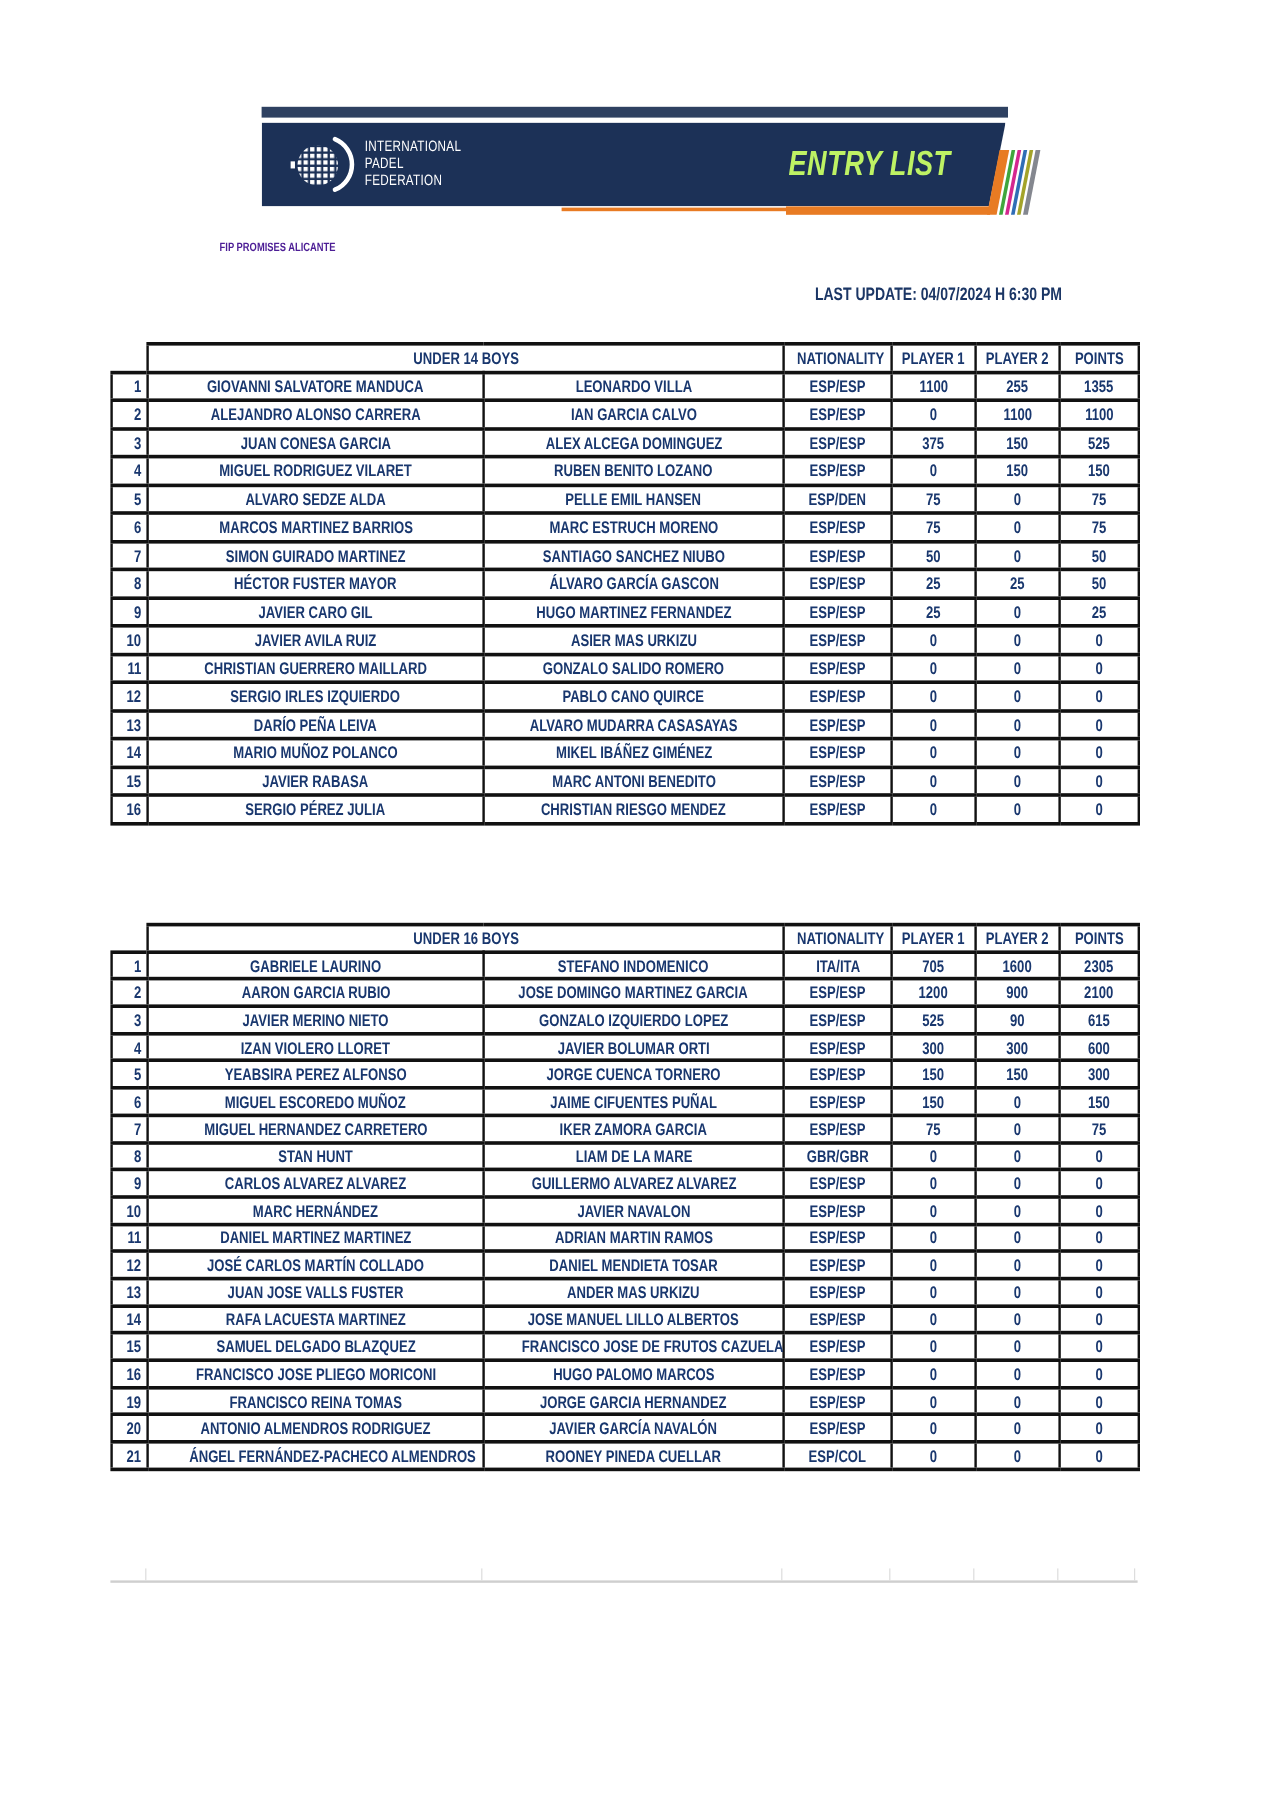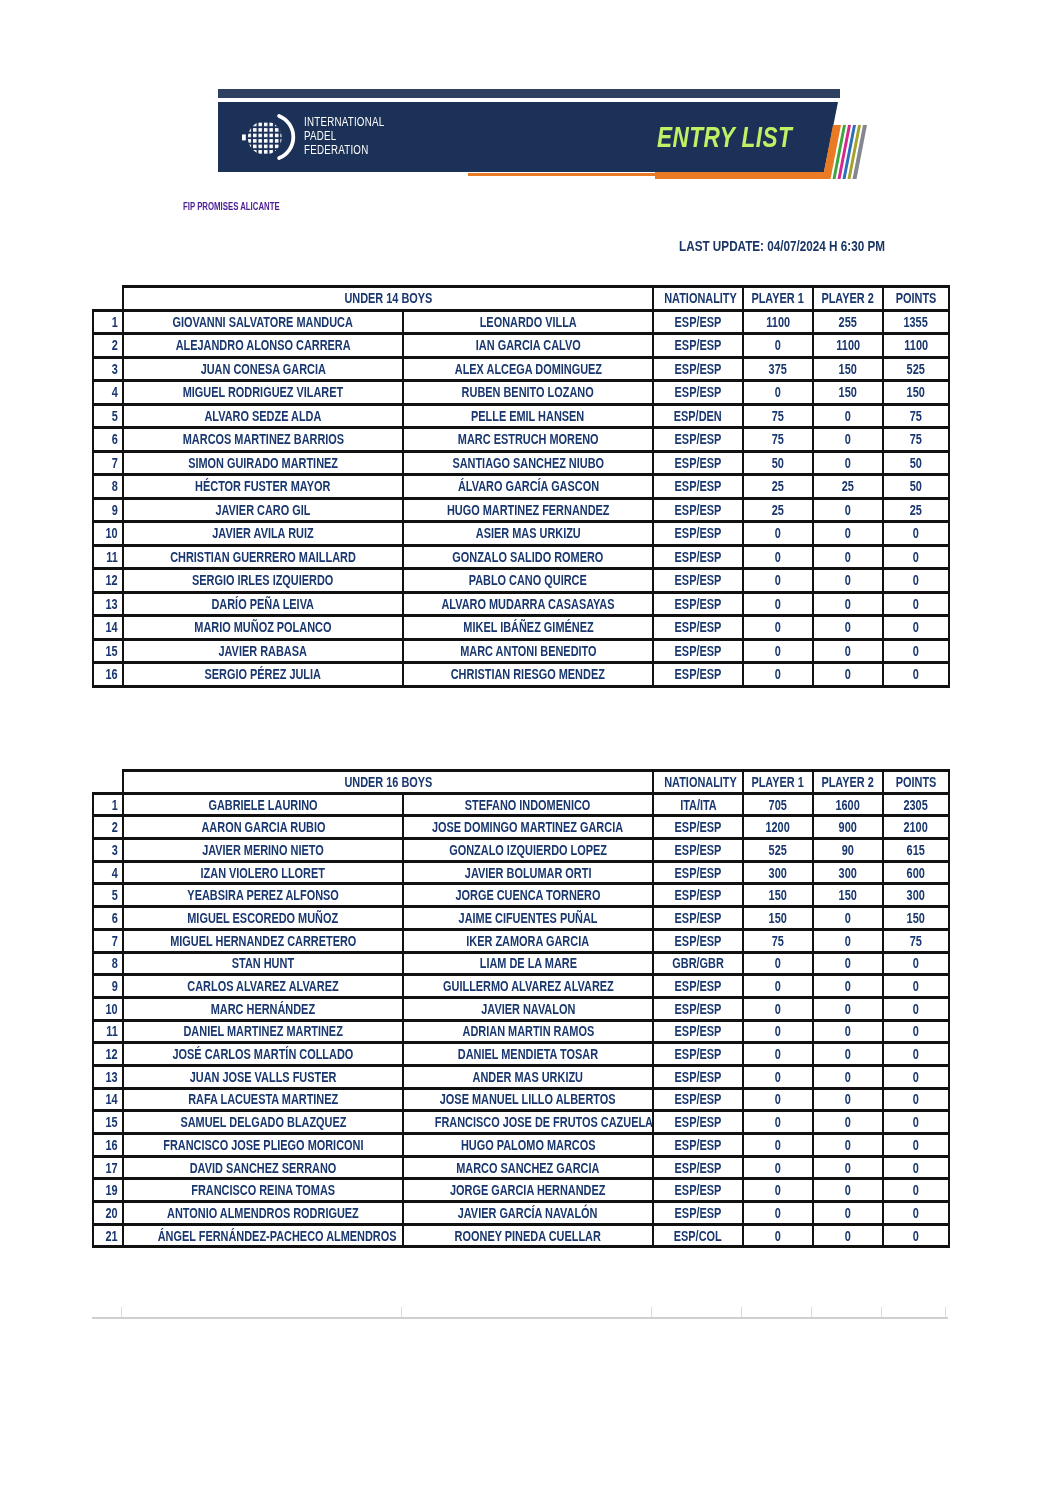--- a/index.html
+++ b/index.html
@@ -432,29 +432,20 @@
         <tr>
         <td class="num"><span class="cond right">16</span></td>
         <td><span class="cond">FRANCISCO JOSE PLIEGO MORICONI</span></td>
         <td><span class="cond">HUGO PALOMO MARCOS</span></td>
         <td><span class="cond">ESP/ESP</span></td>
         <td><span class="cond">0</span></td>
         <td><span class="cond">0</span></td>
         <td><span class="cond">0</span></td>
       </tr>
         <tr>
-        <td class="num"><span class="cond right">17</span></td>
-        <td><span class="cond">DAVID SANCHEZ SERRANO</span></td>
-        <td><span class="cond">MARCO SANCHEZ GARCIA</span></td>
-        <td><span class="cond">ESP/ESP</span></td>
-        <td><span class="cond">0</span></td>
-        <td><span class="cond">0</span></td>
-        <td><span class="cond">0</span></td>
-      </tr>
-        <tr>
         <td class="num"><span class="cond right">19</span></td>
         <td><span class="cond">FRANCISCO REINA TOMAS</span></td>
         <td><span class="cond">JORGE GARCIA HERNANDEZ</span></td>
         <td><span class="cond">ESP/ESP</span></td>
         <td><span class="cond">0</span></td>
         <td><span class="cond">0</span></td>
         <td><span class="cond">0</span></td>
       </tr>
         <tr>
         <td class="num"><span class="cond right">20</span></td>

